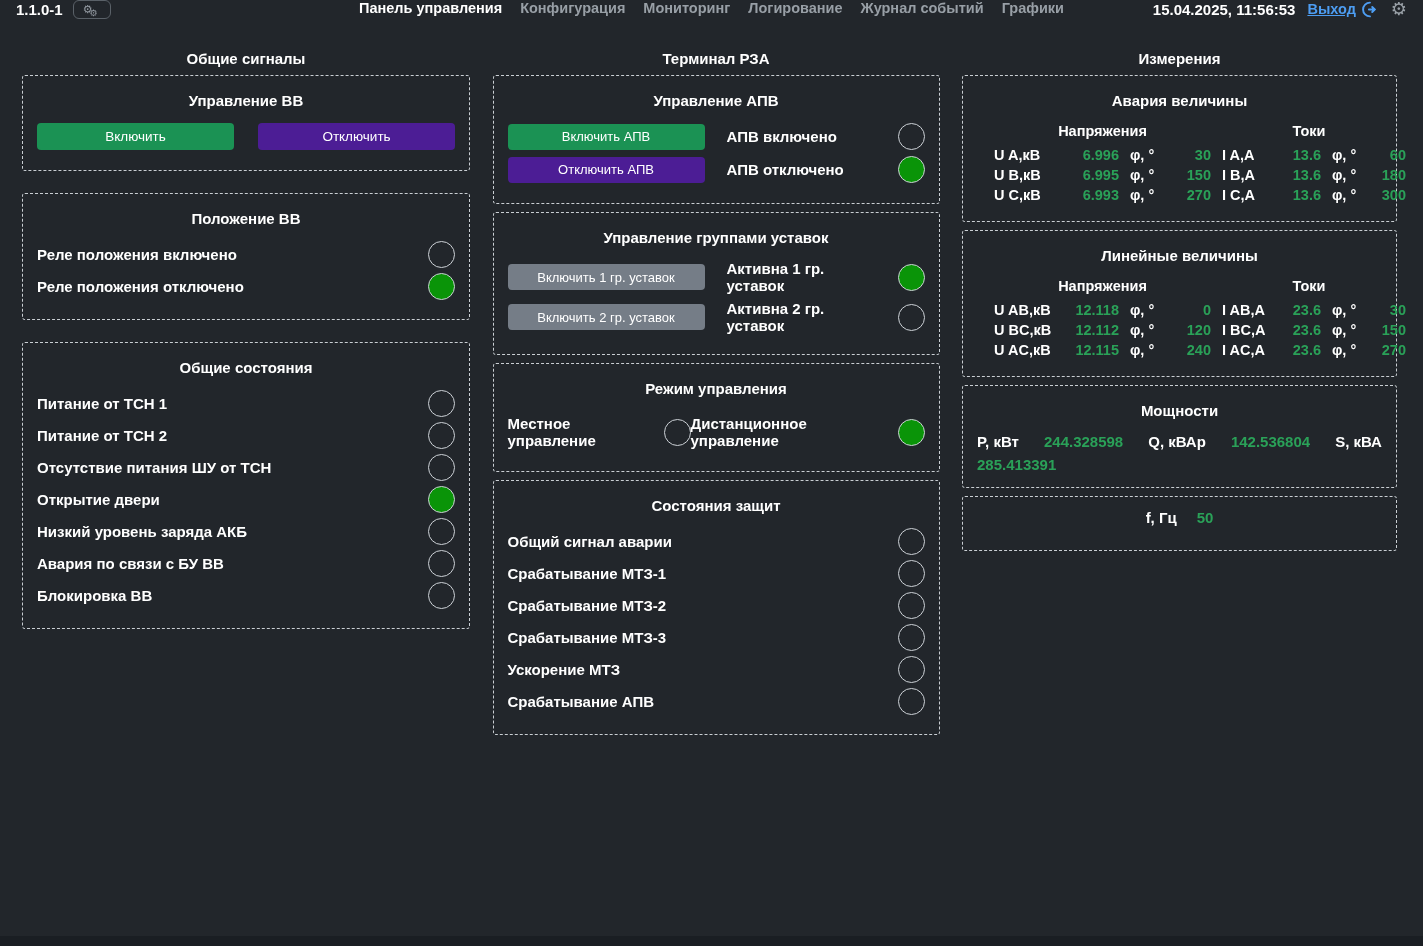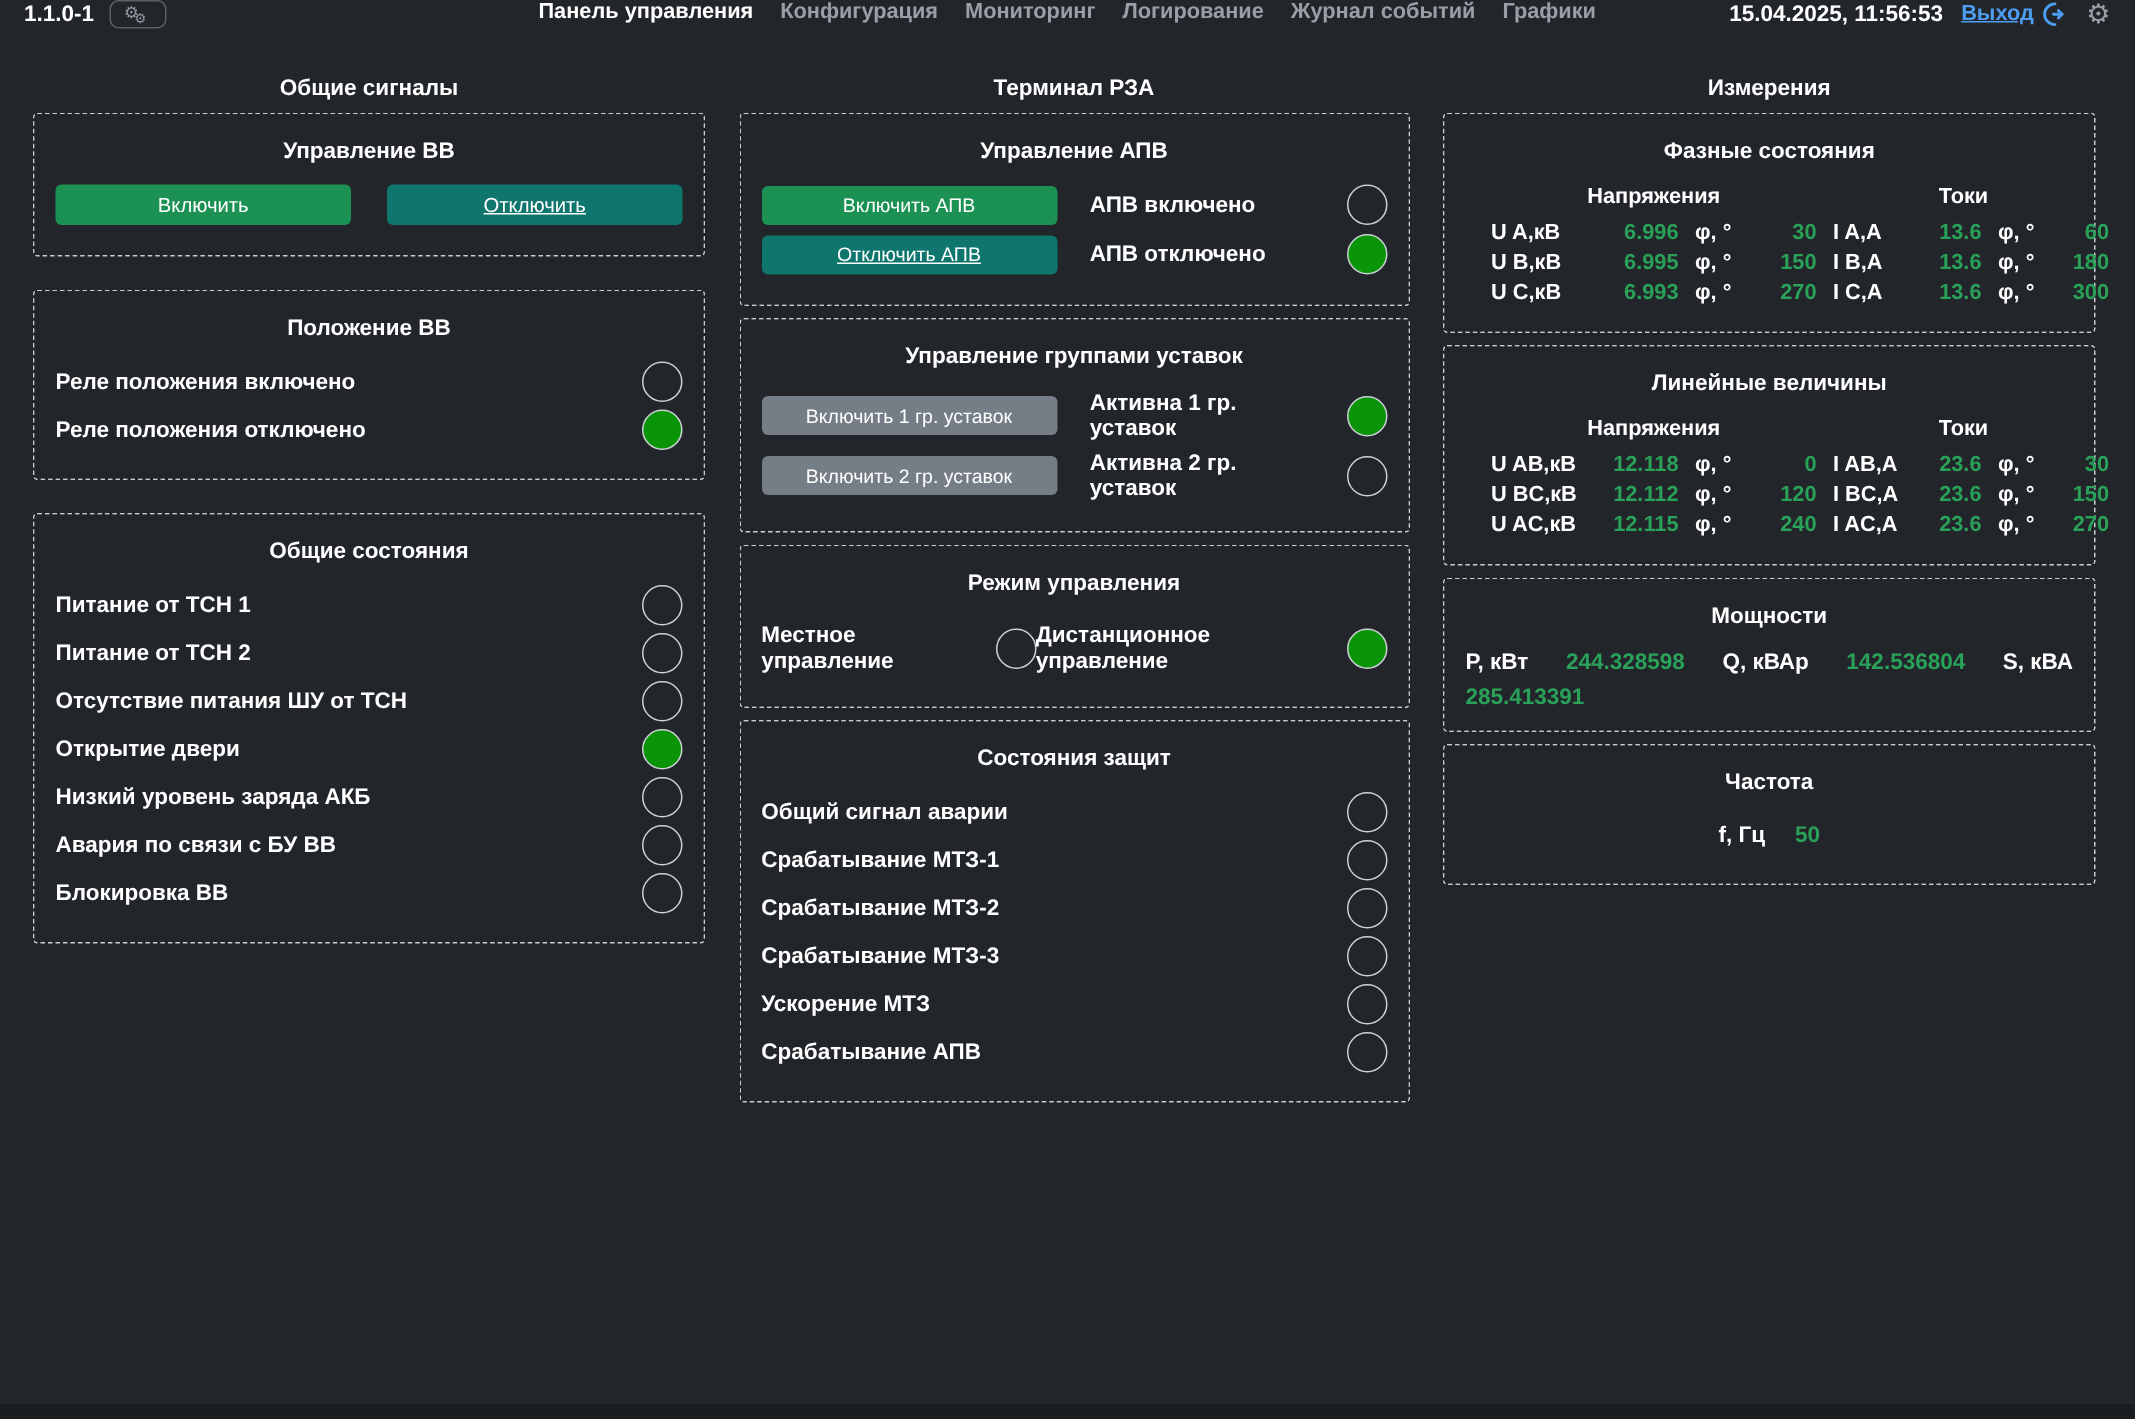--- a/index.html
+++ b/index.html
@@ -32,21 +32,21 @@
   .col-right{width:435px;}
   .col-title{font-weight:700;font-size:15px;color:#fff;text-align:center;margin:4px 0 8px;}
   .panel{border:1px dashed #c9ced3;border-radius:3px;padding:8px 14px 14px;background:transparent;}
   .col-left .panel{margin-bottom:22px;}
   .col-mid .panel,.col-right .panel{margin-bottom:8px;}
   .panel-title{font-weight:700;font-size:15px;color:#fff;text-align:center;margin:8px 0 14px;}
   
   .btn{display:block;width:100%;height:27px;border:none;border-radius:4px;color:#fff;
     font-family:"Liberation Sans",sans-serif;font-size:13.5px;cursor:pointer;}
   .btn-green{background:#1b9254;}
-  .btn-red{background:#0f766e;text-decoration:underline;}
+  .btn-red{background:#4c1d95;}
   .btn-gray{background:#757d87;}
   .btn-row{display:flex;gap:24px;margin:4px 0 6px;}
   
   .sig-row{display:flex;justify-content:space-between;align-items:center;margin:5px 0;}
   .sig-label{font-weight:700;font-size:15px;color:#fff;}
   .ind{width:27px;height:27px;border-radius:50%;border:1px solid #ccd1d6;box-sizing:border-box;flex:none;background:transparent;}
   .ind.on{background:#0a9408;}
   
   .ctl-row{display:grid;grid-template-columns:197px 1fr 27px;align-items:center;column-gap:22px;margin:6px 0;}
   .ctl-row .btn{height:26px;font-size:13px;}
@@ -233,21 +233,21 @@
         <span class="sig-label">Срабатывание АПВ</span>
         <span class="ind"></span>
       </div>
     </div>
   </div>
 
   <div class="col col-right">
     <div class="col-title">Измерения</div>
 
     <div class="panel">
-      <div class="panel-title">Фазные состояния</div>
+      <div class="panel-title">Авария величины</div>
       <div class="mtable">
         <div class="mhead-v">Напряжения</div>
         <div class="mhead-c">Токи</div>
 
         <div class="m-lab">U A,кВ</div>
         <div class="m-val">6.996</div>
         <div class="m-phi">φ, °</div>
         <div class="m-val">30</div>
         <div class="m-phi m-lab">I A,A</div>
         <div class="m-val">13.6</div>
@@ -317,21 +317,20 @@
         <span class="p-lab">Q, кВАр</span>
         <span class="p-val">142.536804</span>
         <span class="p-lab">S, кВА</span>
       </div>
       <div class="power-line2">
         <span class="p-val">285.413391</span>
       </div>
     </div>
 
     <div class="panel">
-      <div class="panel-title">Частота</div>
       <div class="freq-row">
         <span class="f-lab">f, Гц</span>
         <span class="f-val">50</span>
       </div>
     </div>
   </div>
 </div>
 
 <div class="bottom-strip"></div>
 

